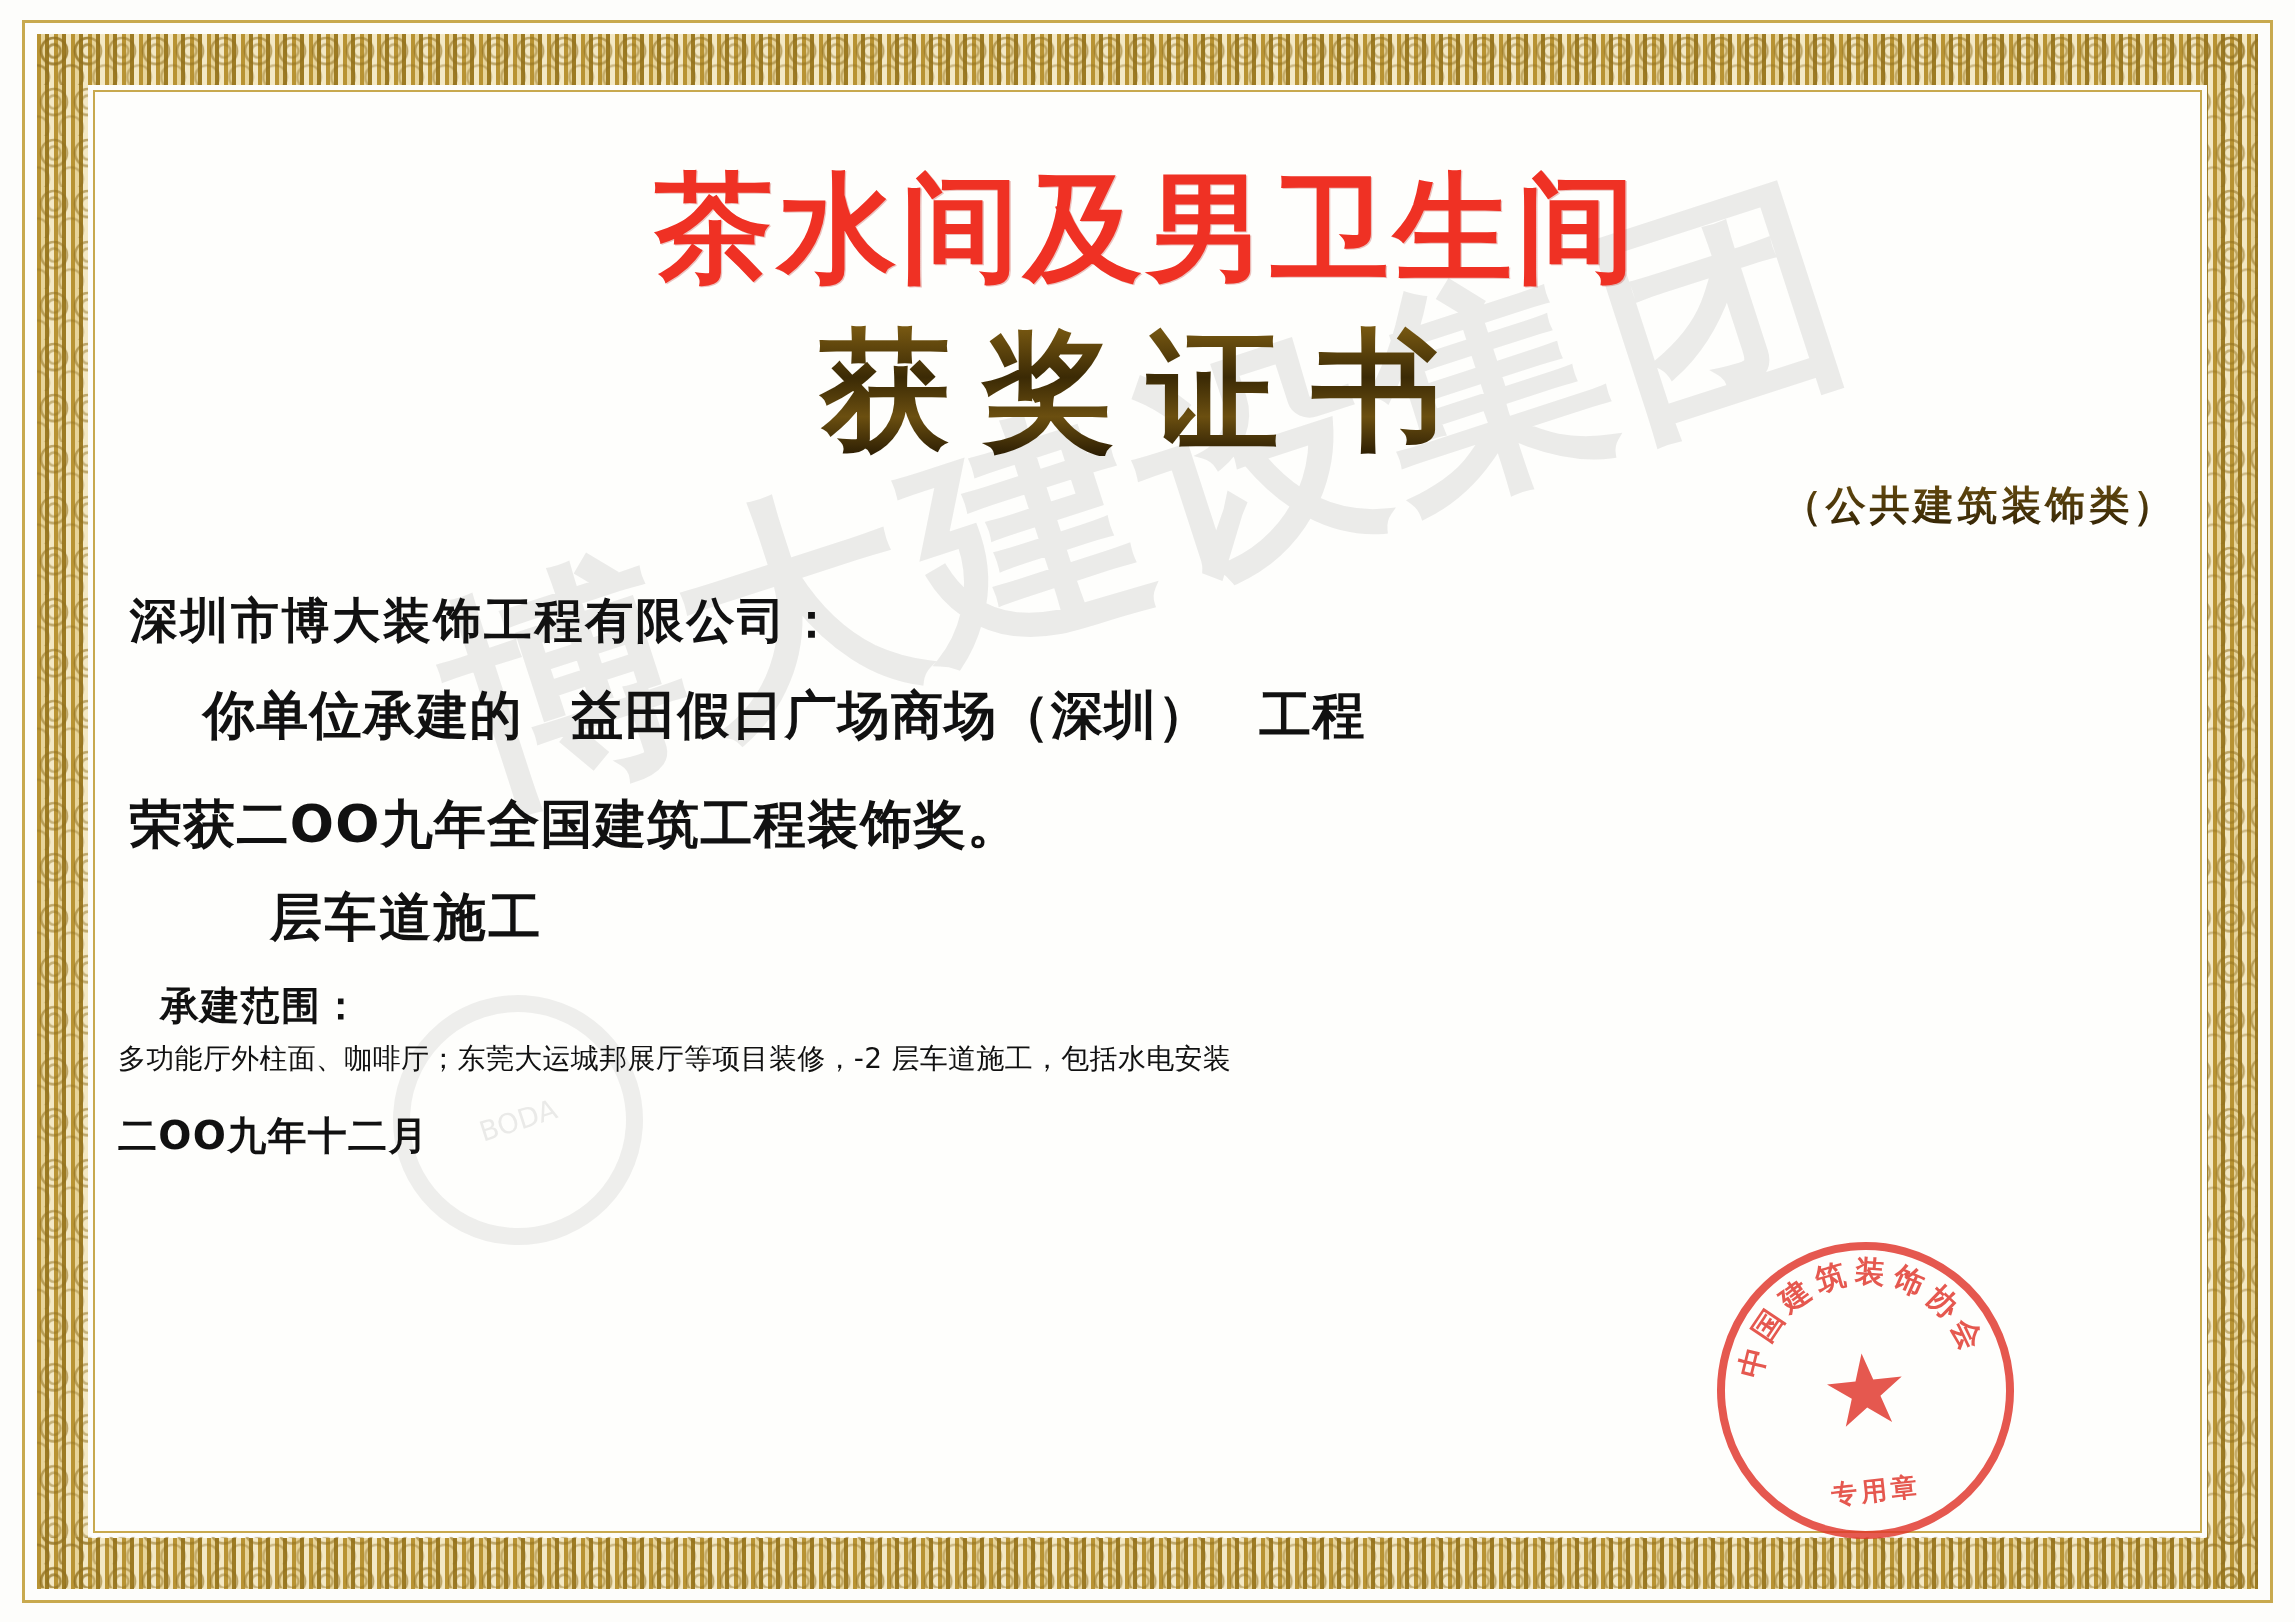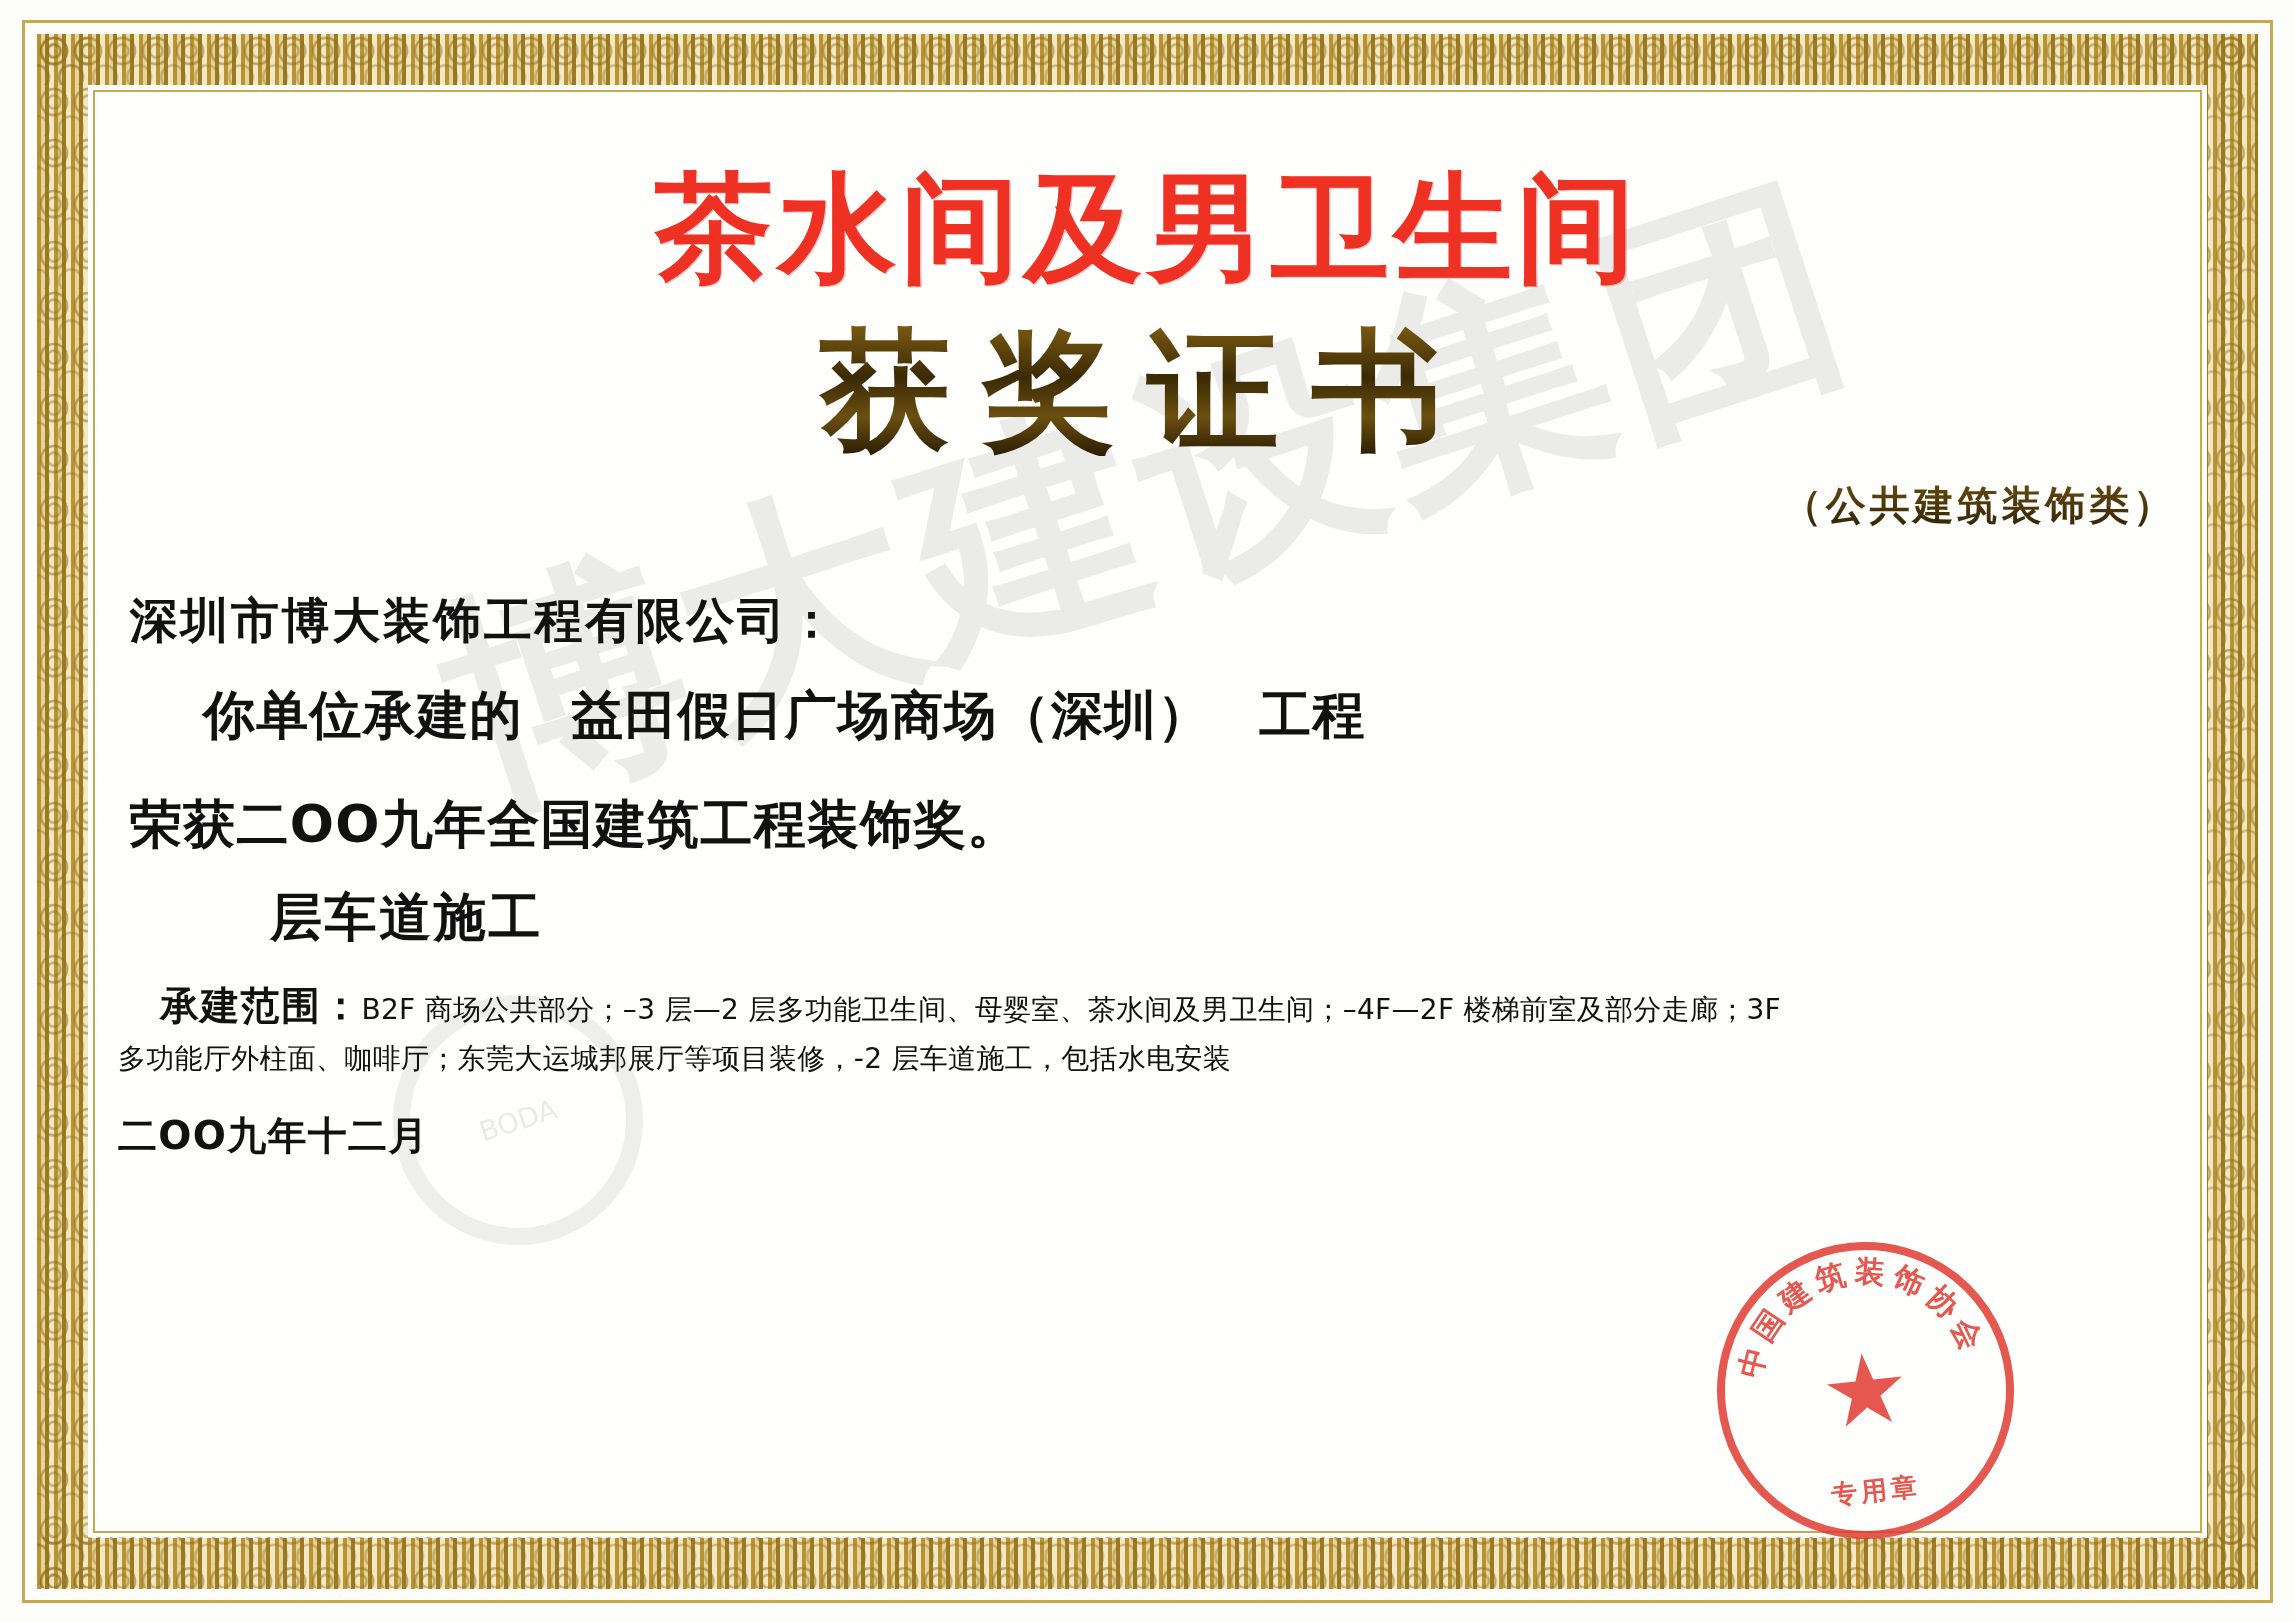--- a/index.html
+++ b/index.html
@@ -368,21 +368,20 @@
         <span class="proj">益田假日广场商场（深圳）</span>
         <span>工程</span>
       </div>
       <div class="line-year">荣获二OO九年全国建筑工程装饰奖。</div>
       <div class="line-issue">层车道施工</div>
     </div>
 
     <div class="scope">
       <div class="scope-row">
         <div class="scope-label">承建范围：</div>
-        <div class="scope-text">B2F 商场公共部分；–3 层—2 层多功能卫生间、母婴室、茶水间及男卫生间；–4F—2F 楼梯前室及部分走廊；3F</div>
       </div>
       <div class="scope-line2">多功能厅外柱面、咖啡厅；东莞大运城邦展厅等项目装修，-2 层车道施工，包括水电安装</div>
     </div>
 
     <div class="footer">
       <div class="issue-date">二OO九年十二月</div>
     </div>
 
   </div>
 

